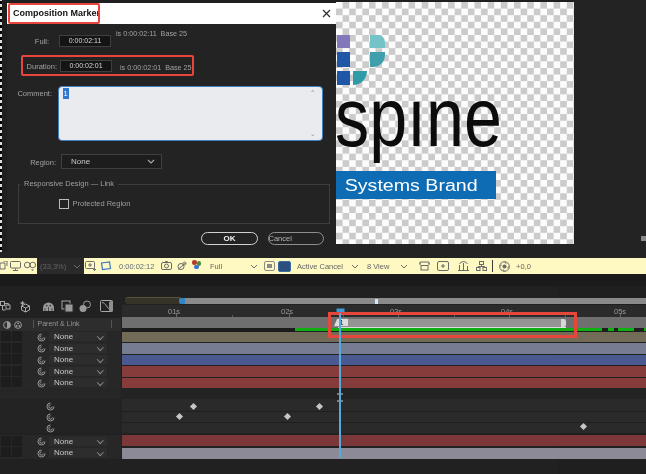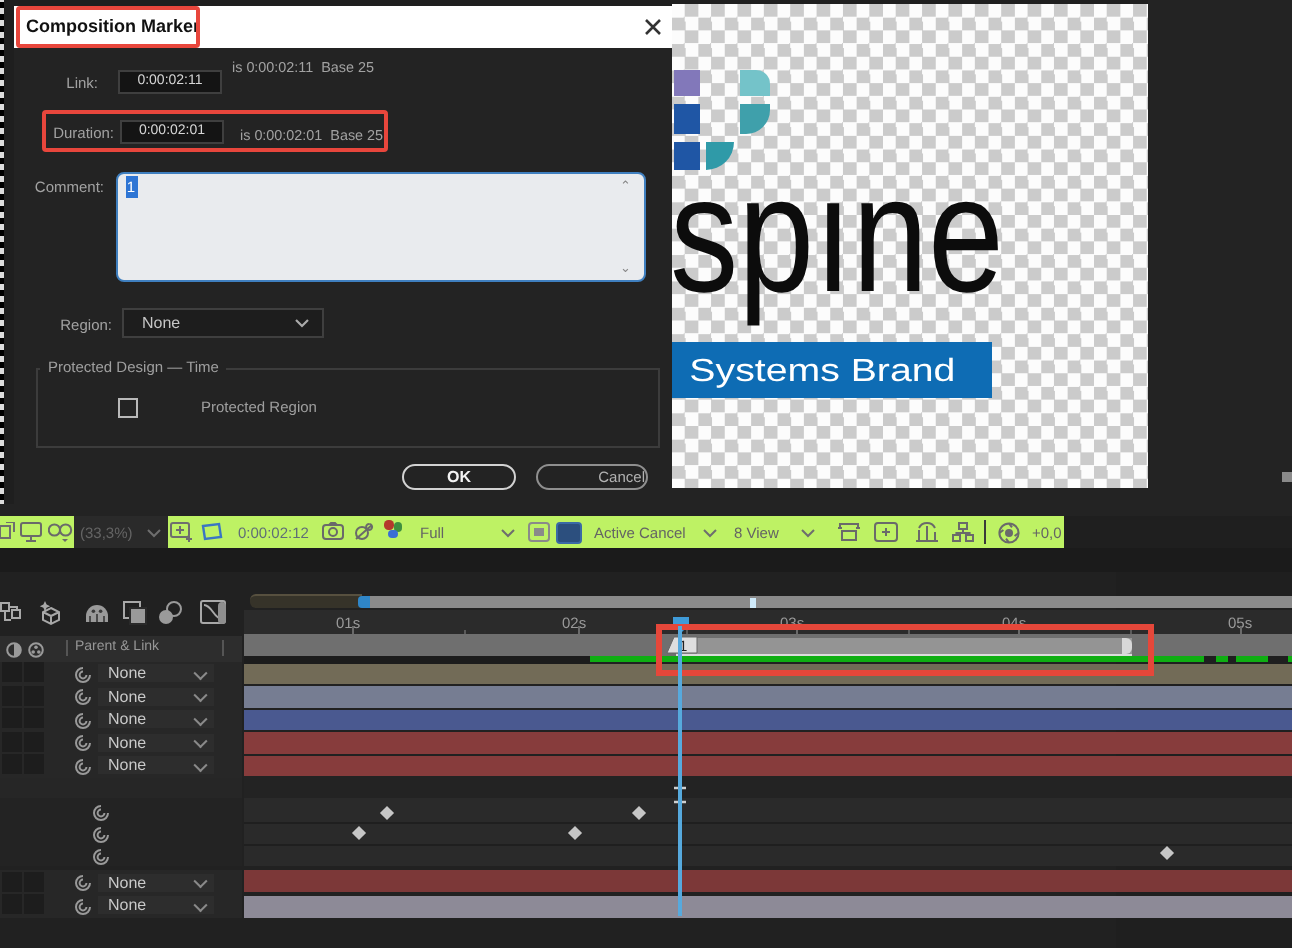--- a/index.html
+++ b/index.html
@@ -51,21 +51,21 @@
   <div class="abs" id="dialog" style="left:7px;top:2.5px;width:329px;height:253px;background:#232323;">
 
     <div class="abs" style="left:0;top:0;width:329px;height:21px;background:#fff;"></div>
     <div class="abs" style="left:6px;top:5px;color:#111;font-size:9px;font-weight:bold;">Composition Marker</div>
     <svg class="abs" style="left:315px;top:6px;" width="9" height="9" viewBox="0 0 9 9">
       <path d="M1 1 L8 8 M8 1 L1 8" stroke="#333" stroke-width="1.3"></path>
     </svg>
 
     <div class="abs" style="left:0.5px;top:0.5px;width:88px;height:16.5px;border:2.5px solid #e8463c;border-radius:2px;"></div>
 
-    <div class="abs glabel" style="left:0;top:34.5px;width:42px;text-align:right;">Link:</div>
+    <div class="abs glabel" style="left:0;top:34.5px;width:42px;text-align:right;">Full:</div>
     <div class="abs" style="left:52px;top:32px;width:50px;height:10px;background:#141414;border:1px solid #3f3f3f;
          color:#d6d6d6;font-size:7px;text-align:center;line-height:10px;">0:00:02:11</div>
     <div class="abs glabel" style="left:109px;top:26px;font-size:7.2px;">is 0:00:02:11&nbsp;&nbsp;Base 25</div>
 
     <div class="abs" style="left:14px;top:52.5px;width:168.5px;height:17px;border:2.5px solid #e8463c;border-radius:2px;"></div>
 
     <div class="abs glabel" style="left:0;top:59.5px;width:50px;text-align:right;">Duration:</div>
     <div class="abs" style="left:53px;top:57px;width:50px;height:10px;background:#141414;border:1px solid #3f3f3f;
          color:#d6d6d6;font-size:7px;text-align:center;line-height:10px;">0:00:02:01</div>
     <div class="abs glabel" style="left:113px;top:60px;font-size:7.2px;">is 0:00:02:01&nbsp;&nbsp;Base 25</div>
@@ -80,37 +80,37 @@
 
     <div class="abs glabel" style="left:0;top:155px;width:49px;text-align:right;">Region:</div>
     <div class="abs" style="left:54px;top:151px;width:99px;height:13px;background:#1d1d1d;border:1px solid #3f3f3f;">
         <span style="position:absolute;left:9px;top:2.5px;color:#c6c6c6;font-size:8px;">None</span>
         <svg style="position:absolute;right:6px;top:4px;" width="8" height="5" viewBox="0 0 8 5">
           <path d="M1 1 L4 4 L7 1" stroke="#aaa" stroke-width="1.1" fill="none"></path>
         </svg>
     </div>
 
     <div class="abs" style="left:11px;top:181px;width:310px;height:38px;border:1px solid #3c3c3c;"></div>
-    <div class="abs" style="left:13px;top:176.5px;background:#232323;padding:0 4px;color:#9f9f9f;font-size:7.5px;">Protected Design — Time</div>
+    <div class="abs" style="left:13px;top:176.5px;background:#232323;padding:0 4px;color:#9f9f9f;font-size:7.5px;">Responsive Design — Link</div>
     <div class="abs" style="left:52px;top:196px;width:8px;height:8px;border:1.5px solid #b9b9b9;background:#232323;"></div>
-    <div class="abs" style="left:65.5px;top:196.5px;color:#9e9e9e;font-size:7.5px;margin-left:28px;">Protected Region</div>
+    <div class="abs" style="left:65.5px;top:196.5px;color:#9e9e9e;font-size:7.5px;">Protected Region</div>
 
     <div class="abs" style="left:194px;top:229.5px;width:55px;height:11px;border:1.5px solid #d2d2d2;border-radius:7px;
          color:#f2f2f2;font-size:8px;font-weight:bold;text-align:center;line-height:11px;">OK</div>
     <div class="abs" style="left:260.5px;top:229.5px;width:54px;height:11px;border:1.2px solid #8f8f8f;border-radius:7px;
-         color:#b2b2b2;font-size:7.5px;text-align:right;line-height:11px;">Cancel</div>
+         color:#b2b2b2;font-size:7.5px;text-align:left;line-height:11px;">Cancel</div>
   </div>
 
   <div class="abs" style="left:0;top:0;width:2px;height:256px;
       background:repeating-linear-gradient(0deg,#000 0 3px,#ddd 3px 6px);"></div>
 
   <div class="abs" style="left:336px;top:244px;width:310px;height:14px;background:#232323;"></div>
   <div class="abs" style="left:0;top:251.5px;width:336px;height:6.5px;background:#232323;"></div>
 
-  <div class="abs" id="toolbar" style="left:0;top:258px;width:532px;height:16px;background:#bef264;color:#646464;font-size:7.5px;">
+  <div class="abs" id="toolbar" style="left:0;top:258px;width:646px;height:16px;background:#fef9c3;color:#646464;font-size:7.5px;">
     <div class="abs" style="left:37px;top:0;width:47px;height:16px;background:#2a2a2a;"></div>
     <svg class="abs" style="left:0;top:3px;" width="8" height="10">
         <path d="M0 2 h5 v6 h-5 z M3 0 h4 v5" stroke="#6e6e6e" fill="none"></path>
       </svg>
     <svg class="abs" style="left:10px;top:3px;" width="11" height="10" viewBox="0 0 11 10">
       <rect x="0.5" y="0.5" width="10" height="6.5" rx="1" stroke="#6a6a6a" fill="none"></rect>
       <path d="M3 9.5 h5 M5.5 7.5 v2" stroke="#6a6a6a" fill="none"></path>
       </svg>
     <svg class="abs" style="left:24px;top:3px;" width="13" height="10" viewBox="0 0 13 10">
       <circle cx="3.2" cy="4" r="2.8" stroke="#6a6a6a" fill="none"></circle>

